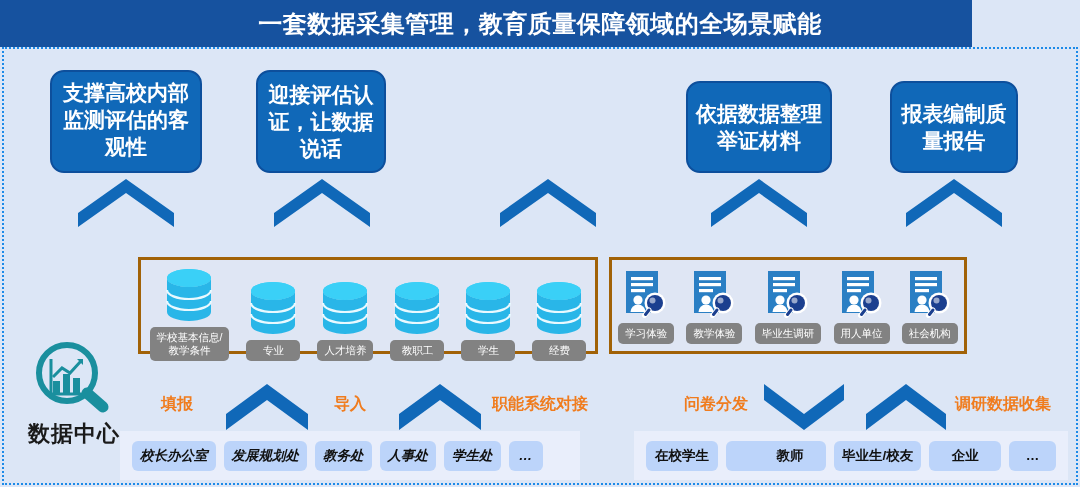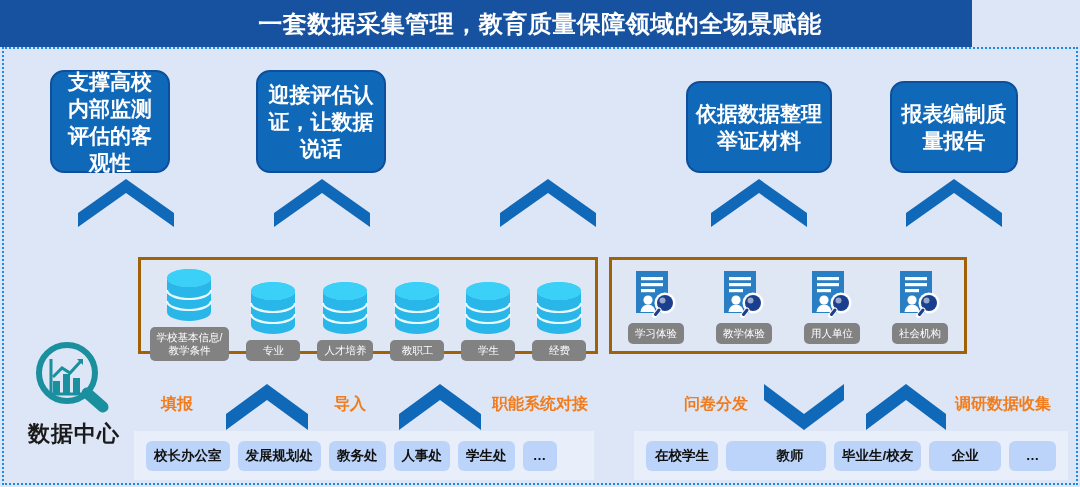--- a/index.html
+++ b/index.html
@@ -172,21 +172,21 @@
 <div id="root">
 
   <div class="header">
     <div class="header-title">一套数据采集管理，教育质量保障领域的全场景赋能</div>
   </div>
 
   <div class="dotted-frame"></div>
 
   <div class="canvas">
 
-    <div class="card" style="left:46px; top:21px; width:120px; height:103px;">
+    <div class="card" style="left:46px; top:21px; width:152px; height:103px;font-family:Liberation Mono, monospace;">
       <span>支撑高校内部监测评估的客观性</span>
     </div>
     <div class="card" style="left:252px; top:21px; width:130px; height:103px;">
       <span>迎接评估认证，让数据说话</span>
     </div>
     <div class="card" style="left:682px; top:32px; width:146px; height:92px;">
       <span>依据数据整理举证材料</span>
     </div>
     <div class="card" style="left:886px; top:32px; width:128px; height:92px;">
       <span>报表编制质量报告</span>
@@ -313,21 +313,21 @@
         </svg>
     </div>
     <div class="flow-label" style="left:330px; top:345px;">导入</div>
     <div class="chev" style="left:395px; top:335px;">
       <svg width="82" height="46" viewBox="0 0 82 46">
           <polygon points="41,0 82,30 82,46 41,16 0,46 0,30" fill="#1068b8"></polygon>
         </svg>
     </div>
     <div class="flow-label" style="left:488px; top:345px;">职能系统对接</div>
 
-    <div class="strip" style="left:130px; top:382px; width:460px; height:49px;">
+    <div class="strip" style="left:116px; top:382px; width:460px; height:49px;font-style:italic;">
       <div class="chip">校长办公室</div>
       <div class="chip">发展规划处</div>
       <div class="chip">教务处</div>
       <div class="chip">人事处</div>
       <div class="chip">学生处</div>
       <div class="chip" style="min-width:34px;">…</div>
     </div>
 
     <div class="panel" style="left:605px; top:208px; width:358px; height:97px;">
       <div class="panel-inner" style="left:0; top:10px;">
@@ -359,52 +359,68 @@
             <path d="M6.5 42 a7.5 7.5 0 0 1 15 0z" fill="#ffffff"></path>
             <circle cx="31" cy="33" r="10.5" fill="#ffffff"></circle>
             <circle cx="31" cy="33" r="8" fill="#1b3f8f"></circle>
             <circle cx="28.5" cy="30.5" r="3" fill="#ffffff" opacity="0.55"></circle>
             <line x1="25" y1="40" x2="20.5" y2="45.5" stroke="#ffffff" stroke-width="5" stroke-linecap="round"></line>
             <line x1="25" y1="40" x2="21.5" y2="44.5" stroke="#1b3f8f" stroke-width="3" stroke-linecap="round"></line>
           </svg>
           <div class="gray-tag">教学体验</div>
         </div>
 
-
         <div class="doc-col">
           <svg class="docicon" viewBox="0 0 44 48">
             <rect x="2" y="1" width="32" height="42" fill="#2a7fc4"></rect>
             <rect x="7" y="7" width="22" height="3.2" fill="#ffffff"></rect>
             <rect x="7" y="13" width="22" height="3.2" fill="#ffffff"></rect>
             <rect x="7" y="19" width="14" height="3.2" fill="#ffffff"></rect>
             <circle cx="14" cy="30" r="4.6" fill="#ffffff"></circle>
             <path d="M6.5 42 a7.5 7.5 0 0 1 15 0z" fill="#ffffff"></path>
             <circle cx="31" cy="33" r="10.5" fill="#ffffff"></circle>
             <circle cx="31" cy="33" r="8" fill="#1b3f8f"></circle>
             <circle cx="28.5" cy="30.5" r="3" fill="#ffffff" opacity="0.55"></circle>
             <line x1="25" y1="40" x2="20.5" y2="45.5" stroke="#ffffff" stroke-width="5" stroke-linecap="round"></line>
             <line x1="25" y1="40" x2="21.5" y2="44.5" stroke="#1b3f8f" stroke-width="3" stroke-linecap="round"></line>
           </svg>
-          <div class="gray-tag">用人单位</div>
+          <div class="gray-tag">毕业生调研</div>
         </div>
 
         <div class="doc-col">
           <svg class="docicon" viewBox="0 0 44 48">
             <rect x="2" y="1" width="32" height="42" fill="#2a7fc4"></rect>
             <rect x="7" y="7" width="22" height="3.2" fill="#ffffff"></rect>
             <rect x="7" y="13" width="22" height="3.2" fill="#ffffff"></rect>
             <rect x="7" y="19" width="14" height="3.2" fill="#ffffff"></rect>
             <circle cx="14" cy="30" r="4.6" fill="#ffffff"></circle>
             <path d="M6.5 42 a7.5 7.5 0 0 1 15 0z" fill="#ffffff"></path>
             <circle cx="31" cy="33" r="10.5" fill="#ffffff"></circle>
             <circle cx="31" cy="33" r="8" fill="#1b3f8f"></circle>
             <circle cx="28.5" cy="30.5" r="3" fill="#ffffff" opacity="0.55"></circle>
             <line x1="25" y1="40" x2="20.5" y2="45.5" stroke="#ffffff" stroke-width="5" stroke-linecap="round"></line>
             <line x1="25" y1="40" x2="21.5" y2="44.5" stroke="#1b3f8f" stroke-width="3" stroke-linecap="round"></line>
           </svg>
+          <div class="gray-tag">用人单位</div>
+        </div>
+
+        <div class="doc-col">
+          <svg class="docicon" viewBox="0 0 44 48">
+            <rect x="2" y="1" width="32" height="42" fill="#2a7fc4"></rect>
+            <rect x="7" y="7" width="22" height="3.2" fill="#ffffff"></rect>
+            <rect x="7" y="13" width="22" height="3.2" fill="#ffffff"></rect>
+            <rect x="7" y="19" width="14" height="3.2" fill="#ffffff"></rect>
+            <circle cx="14" cy="30" r="4.6" fill="#ffffff"></circle>
+            <path d="M6.5 42 a7.5 7.5 0 0 1 15 0z" fill="#ffffff"></path>
+            <circle cx="31" cy="33" r="10.5" fill="#ffffff"></circle>
+            <circle cx="31" cy="33" r="8" fill="#1b3f8f"></circle>
+            <circle cx="28.5" cy="30.5" r="3" fill="#ffffff" opacity="0.55"></circle>
+            <line x1="25" y1="40" x2="20.5" y2="45.5" stroke="#ffffff" stroke-width="5" stroke-linecap="round"></line>
+            <line x1="25" y1="40" x2="21.5" y2="44.5" stroke="#1b3f8f" stroke-width="3" stroke-linecap="round"></line>
+          </svg>
           <div class="gray-tag">社会机构</div>
         </div>
 
       </div>
     </div>
 
     <div class="flow-label" style="left:680px; top:345px;">问卷分发</div>
     <div class="chev" style="left:760px; top:335px;">
       <svg width="80" height="46" viewBox="0 0 80 46">
           <polygon points="0,0 0,16 40,46 80,16 80,0 40,30" fill="#1068b8"></polygon>

